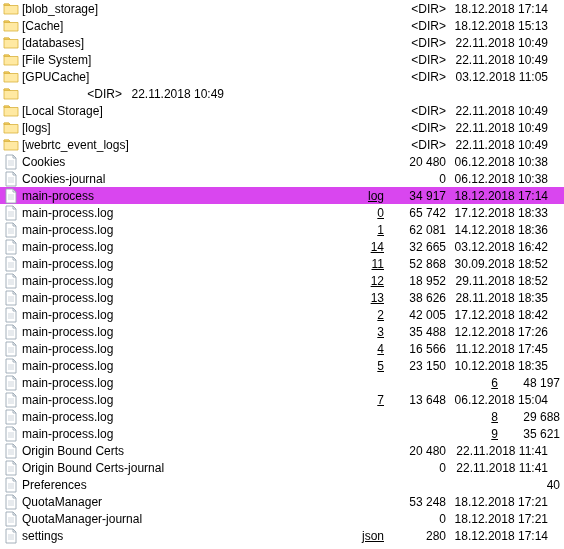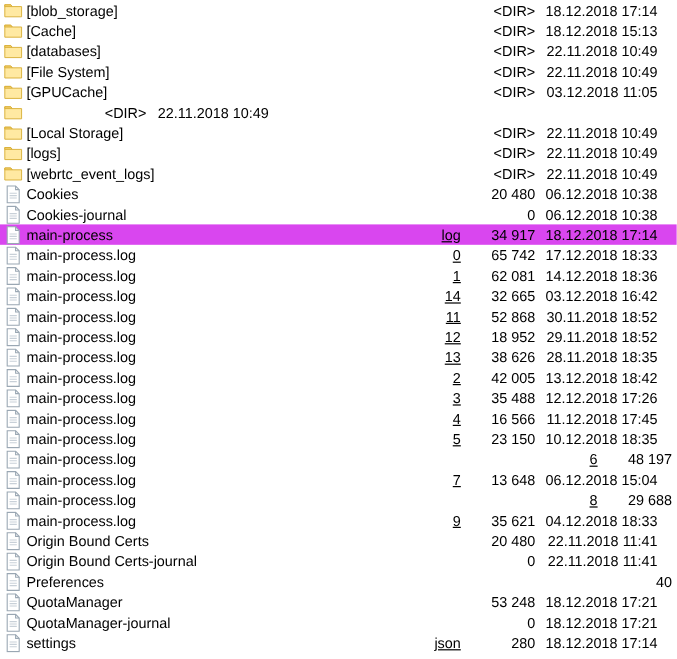--- a/index.html
+++ b/index.html
@@ -227,21 +227,21 @@
       <span class="icon"><svg viewBox="0 0 16 16" width="16" height="16">
           <path d="M3 1h7l3 3v11H3z" fill="#ffffff" stroke="#9aa7b3" stroke-width="0.9"></path>
           <path d="M10 1v3h3" fill="none" stroke="#9aa7b3" stroke-width="0.9"></path>
           <line x1="5" y1="7" x2="11" y2="7" stroke="#c8d0d8" stroke-width="0.9"></line>
           <line x1="5" y1="9" x2="11" y2="9" stroke="#c8d0d8" stroke-width="0.9"></line>
           <line x1="5" y1="11" x2="11" y2="11" stroke="#c8d0d8" stroke-width="0.9"></line>
         </svg></span>
       <span class="name">main-process.log</span>
       <span class="ext">11</span>
       <span class="size">52 868</span>
-      <span class="date">30.11.2018 18:52</span>
+      <span class="date">30.09.2018 18:52</span>
     </div>
     <div class="row">
       <span class="icon"><svg viewBox="0 0 16 16" width="16" height="16">
           <path d="M3 1h7l3 3v11H3z" fill="#ffffff" stroke="#9aa7b3" stroke-width="0.9"></path>
           <path d="M10 1v3h3" fill="none" stroke="#9aa7b3" stroke-width="0.9"></path>
           <line x1="5" y1="7" x2="11" y2="7" stroke="#c8d0d8" stroke-width="0.9"></line>
           <line x1="5" y1="9" x2="11" y2="9" stroke="#c8d0d8" stroke-width="0.9"></line>
           <line x1="5" y1="11" x2="11" y2="11" stroke="#c8d0d8" stroke-width="0.9"></line>
         </svg></span>
       <span class="name">main-process.log</span>
@@ -266,21 +266,21 @@
       <span class="icon"><svg viewBox="0 0 16 16" width="16" height="16">
           <path d="M3 1h7l3 3v11H3z" fill="#ffffff" stroke="#9aa7b3" stroke-width="0.9"></path>
           <path d="M10 1v3h3" fill="none" stroke="#9aa7b3" stroke-width="0.9"></path>
           <line x1="5" y1="7" x2="11" y2="7" stroke="#c8d0d8" stroke-width="0.9"></line>
           <line x1="5" y1="9" x2="11" y2="9" stroke="#c8d0d8" stroke-width="0.9"></line>
           <line x1="5" y1="11" x2="11" y2="11" stroke="#c8d0d8" stroke-width="0.9"></line>
         </svg></span>
       <span class="name">main-process.log</span>
       <span class="ext">2</span>
       <span class="size">42 005</span>
-      <span class="date">13.12.2018 18:42</span>
+      <span class="date">17.12.2018 18:42</span>
     </div>
     <div class="row">
       <span class="icon"><svg viewBox="0 0 16 16" width="16" height="16">
           <path d="M3 1h7l3 3v11H3z" fill="#ffffff" stroke="#9aa7b3" stroke-width="0.9"></path>
           <path d="M10 1v3h3" fill="none" stroke="#9aa7b3" stroke-width="0.9"></path>
           <line x1="5" y1="7" x2="11" y2="7" stroke="#c8d0d8" stroke-width="0.9"></line>
           <line x1="5" y1="9" x2="11" y2="9" stroke="#c8d0d8" stroke-width="0.9"></line>
           <line x1="5" y1="11" x2="11" y2="11" stroke="#c8d0d8" stroke-width="0.9"></line>
         </svg></span>
       <span class="name">main-process.log</span>
@@ -355,21 +355,20 @@
       <span class="icon"><svg viewBox="0 0 16 16" width="16" height="16">
           <path d="M3 1h7l3 3v11H3z" fill="#ffffff" stroke="#9aa7b3" stroke-width="0.9"></path>
           <path d="M10 1v3h3" fill="none" stroke="#9aa7b3" stroke-width="0.9"></path>
           <line x1="5" y1="7" x2="11" y2="7" stroke="#c8d0d8" stroke-width="0.9"></line>
           <line x1="5" y1="9" x2="11" y2="9" stroke="#c8d0d8" stroke-width="0.9"></line>
           <line x1="5" y1="11" x2="11" y2="11" stroke="#c8d0d8" stroke-width="0.9"></line>
         </svg></span>
       <span class="name">main-process.log</span>
       <span class="ext">9</span>
       <span class="size">35 621</span>
-      <span class="date">04.12.2018 18:33</span>
     </div>
     <div class="row">
       <span class="icon"><svg viewBox="0 0 16 16" width="16" height="16">
           <path d="M3 1h7l3 3v11H3z" fill="#ffffff" stroke="#9aa7b3" stroke-width="0.9"></path>
           <path d="M10 1v3h3" fill="none" stroke="#9aa7b3" stroke-width="0.9"></path>
           <line x1="5" y1="7" x2="11" y2="7" stroke="#c8d0d8" stroke-width="0.9"></line>
           <line x1="5" y1="9" x2="11" y2="9" stroke="#c8d0d8" stroke-width="0.9"></line>
           <line x1="5" y1="11" x2="11" y2="11" stroke="#c8d0d8" stroke-width="0.9"></line>
         </svg></span>
       <span class="name">Origin Bound Certs</span>

